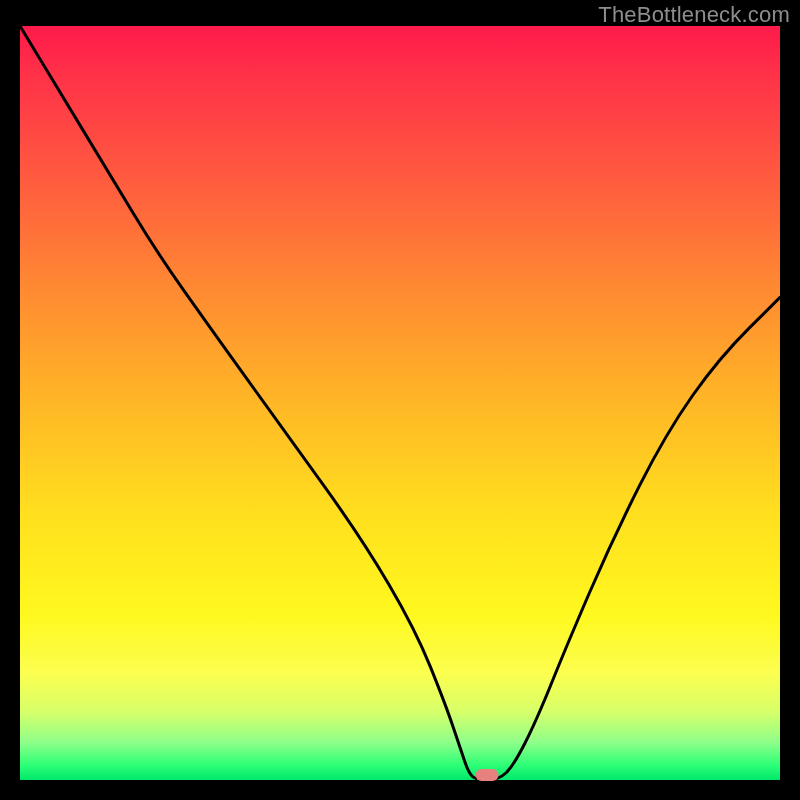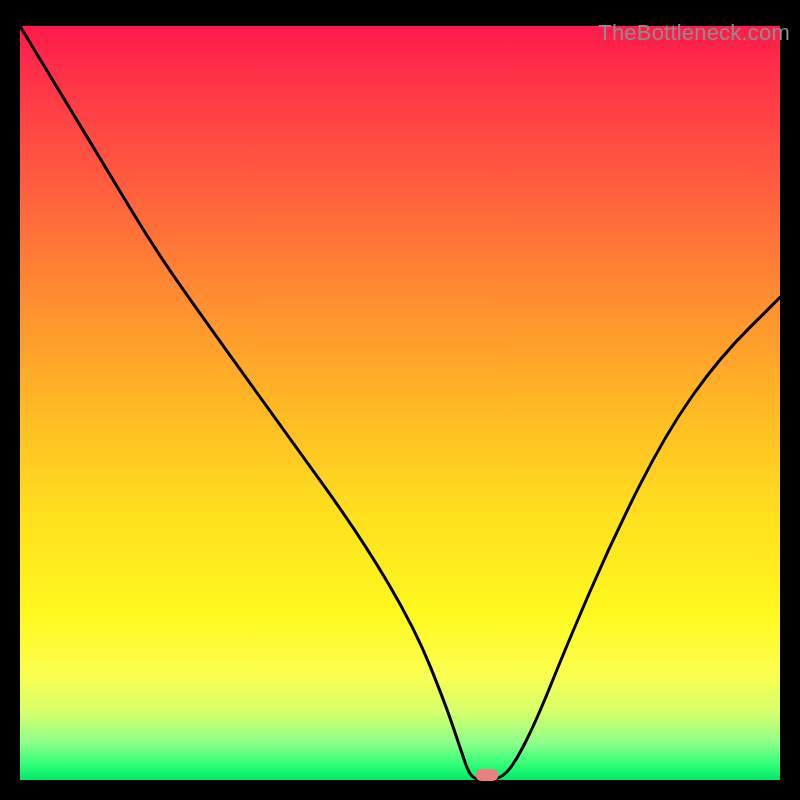--- a/index.html
+++ b/index.html
@@ -12,21 +12,21 @@
     font-family: Arial, Helvetica, sans-serif;
   }
   .frame {
     position: relative;
     width: 800px;
     height: 800px;
     background: #000;
   }
   .watermark {
     position: absolute;
-    top: 20px;
+    top: 2px;
     right: 10px;
     color: #8d8d8d;
     font-size: 22px;
     font-weight: 500;
     z-index: 10;
     letter-spacing: 0.2px;
   }
   .plot {
     position: absolute;
     left: 20px;

